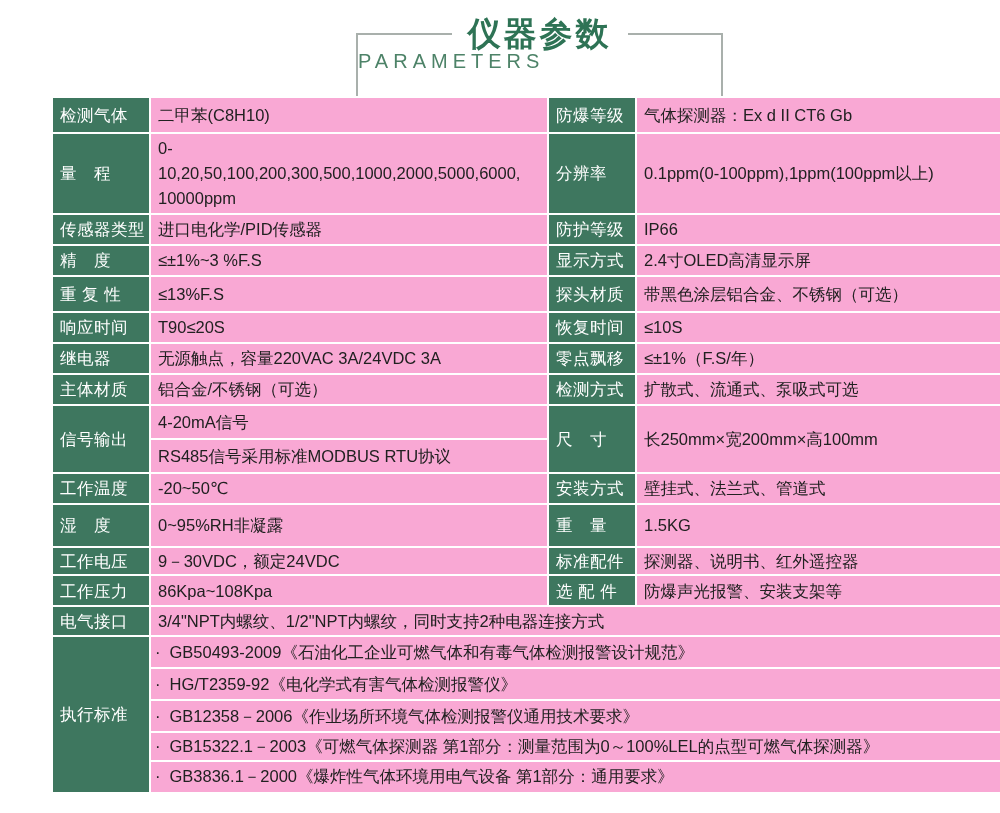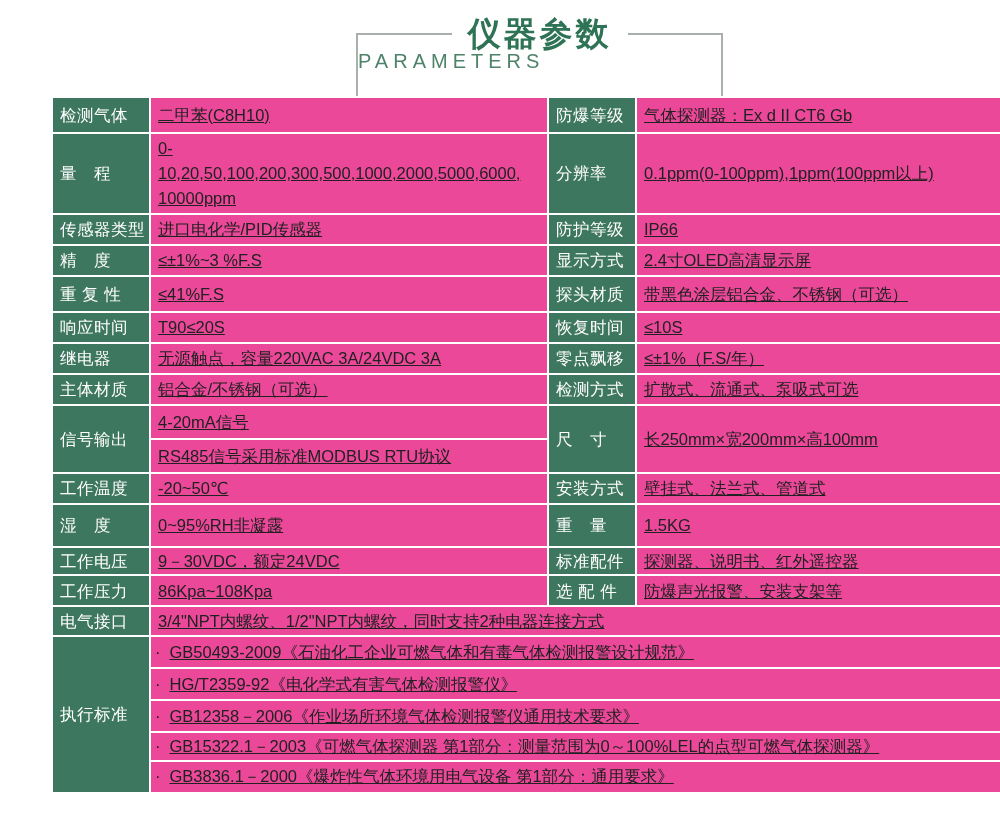--- a/index.html
+++ b/index.html
@@ -28,21 +28,21 @@
   }
   table.spec td{
     border:2px solid #ffffff;vertical-align:middle;
     font-size:16.5px;line-height:1.35;overflow:hidden;
   }
   td.lbl{
     background:#3e775f;color:#ffffff;font-size:16px;
     padding:2px 4px 2px 7px;white-space:nowrap;letter-spacing:0.5px;
   }
   td.val{
-    background:#ec4899;color:#212121;padding:2px 6px 2px 7px;text-decoration:underline;
+    background:#f9a8d4;color:#212121;padding:2px 6px 2px 7px;
   }
   .range-line{white-space:nowrap;line-height:25px;}
   td.std{font-size:16px;padding-left:4px;}
   .bullet{display:inline-block;margin-right:9px;color:#212121;}
 </style>
 </head>
 <body>
 
 <div class="sheet">
 
@@ -82,21 +82,21 @@
         <td class="val">IP66</td>
       </tr>
       <tr style="height:31px">
         <td class="lbl">精　度</td>
         <td class="val">≤±1%~3 %F.S</td>
         <td class="lbl">显示方式</td>
         <td class="val">2.4寸OLED高清显示屏</td>
       </tr>
       <tr style="height:36px">
         <td class="lbl">重 复 性</td>
-        <td class="val">≤41%F.S</td>
+        <td class="val">≤13%F.S</td>
         <td class="lbl">探头材质</td>
         <td class="val">带黑色涂层铝合金、不锈钢（可选）</td>
       </tr>
       <tr style="height:31px">
         <td class="lbl">响应时间</td>
         <td class="val">T90≤20S</td>
         <td class="lbl">恢复时间</td>
         <td class="val">≤10S</td>
       </tr>
       <tr style="height:31px">

